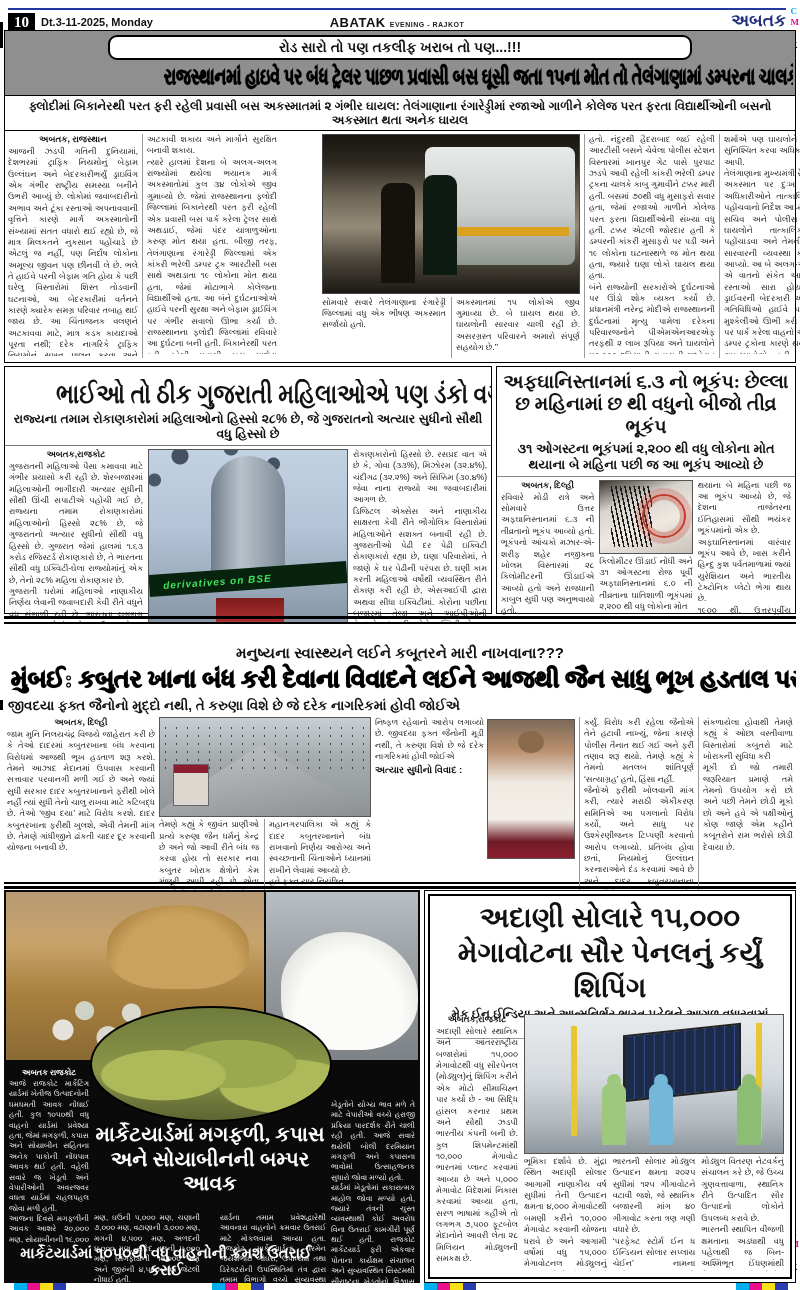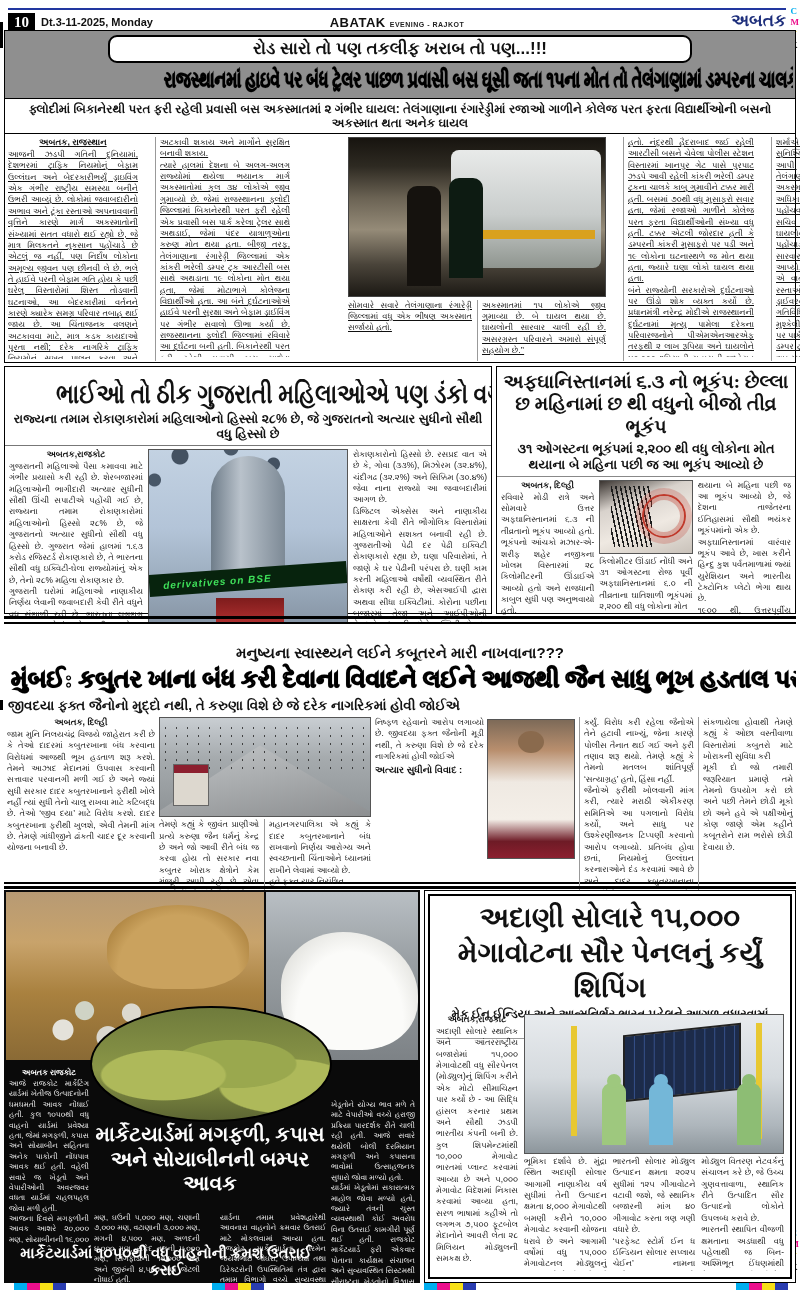--- a/index.html
+++ b/index.html
@@ -25,24 +25,24 @@
   .byline{font-weight:bold;text-align:center;font-size:8.7px;margin-bottom:1px;}
   .fitwrap{text-align:center;overflow:hidden;}
   .fit{display:inline-block;white-space:nowrap;}
   .divider{position:absolute;left:4px;right:4px;height:3px;background:#000;}
   .outline-head{font-family:"Liberation Serif",serif;font-weight:bold;color:#fdfdfd;
                 -webkit-text-stroke:1.2px #000;text-shadow:0 0 1px #000;}
   
   .s1{top:30px;left:4px;right:4px;height:333px;}
   .s1 .grayband{background:#8f8f8f;border-bottom:1px solid #000;padding:4px 2px 2px;}
   .s1 .kickerbox{width:580px;margin:0 auto;background:#fff;border:2px solid #000;border-radius:9px;
-                 font-weight:bold;font-size:17px;text-align:center;padding:2px 0;}
+                 font-weight:bold;font-size:14px;text-align:center;padding:2px 0;}
   .s1 .bighead{font-size:22px;line-height:1.5;}
   .s1 .subhead{font-weight:bold;font-size:12px;text-align:center;padding:3px 2px;border-bottom:1px solid #000;}
-  .s1 .bodyrow{display:flex;gap:17px;padding:3px 3px 0;height:224px;text-decoration:underline;}
+  .s1 .bodyrow{display:flex;gap:4px;padding:3px 3px 0;height:224px;}
   .s1col{width:130px;flex:0 0 auto;}
   .s1 .midblk{width:258px;flex:0 0 auto;display:flex;flex-direction:column;padding-left:41px;}
   .vr{border-left:1px solid #999;padding-left:4px;}
   .accident-photo{height:158px;border:1px solid #444;
      background:linear-gradient(180deg,#17140f 0%,#2e2a22 18%,#6b6354 38%,#958b78 58%,#4a443a 80%,#1c1914 100%);position:relative;overflow:hidden;}
   .bus{position:absolute;right:4px;top:12px;width:150px;height:118px;border-radius:8px;
        background:linear-gradient(180deg,#e8eae9 0%,#c9cdcc 55%,#8f958f 100%);}
   .busline{position:absolute;right:10px;top:92px;width:140px;height:9px;background:#d9a11e;}
   .fig{position:absolute;width:34px;height:100px;border-radius:10px 10px 0 0;background:#15120e;}
   .fig.f1{left:58px;top:48px;}

